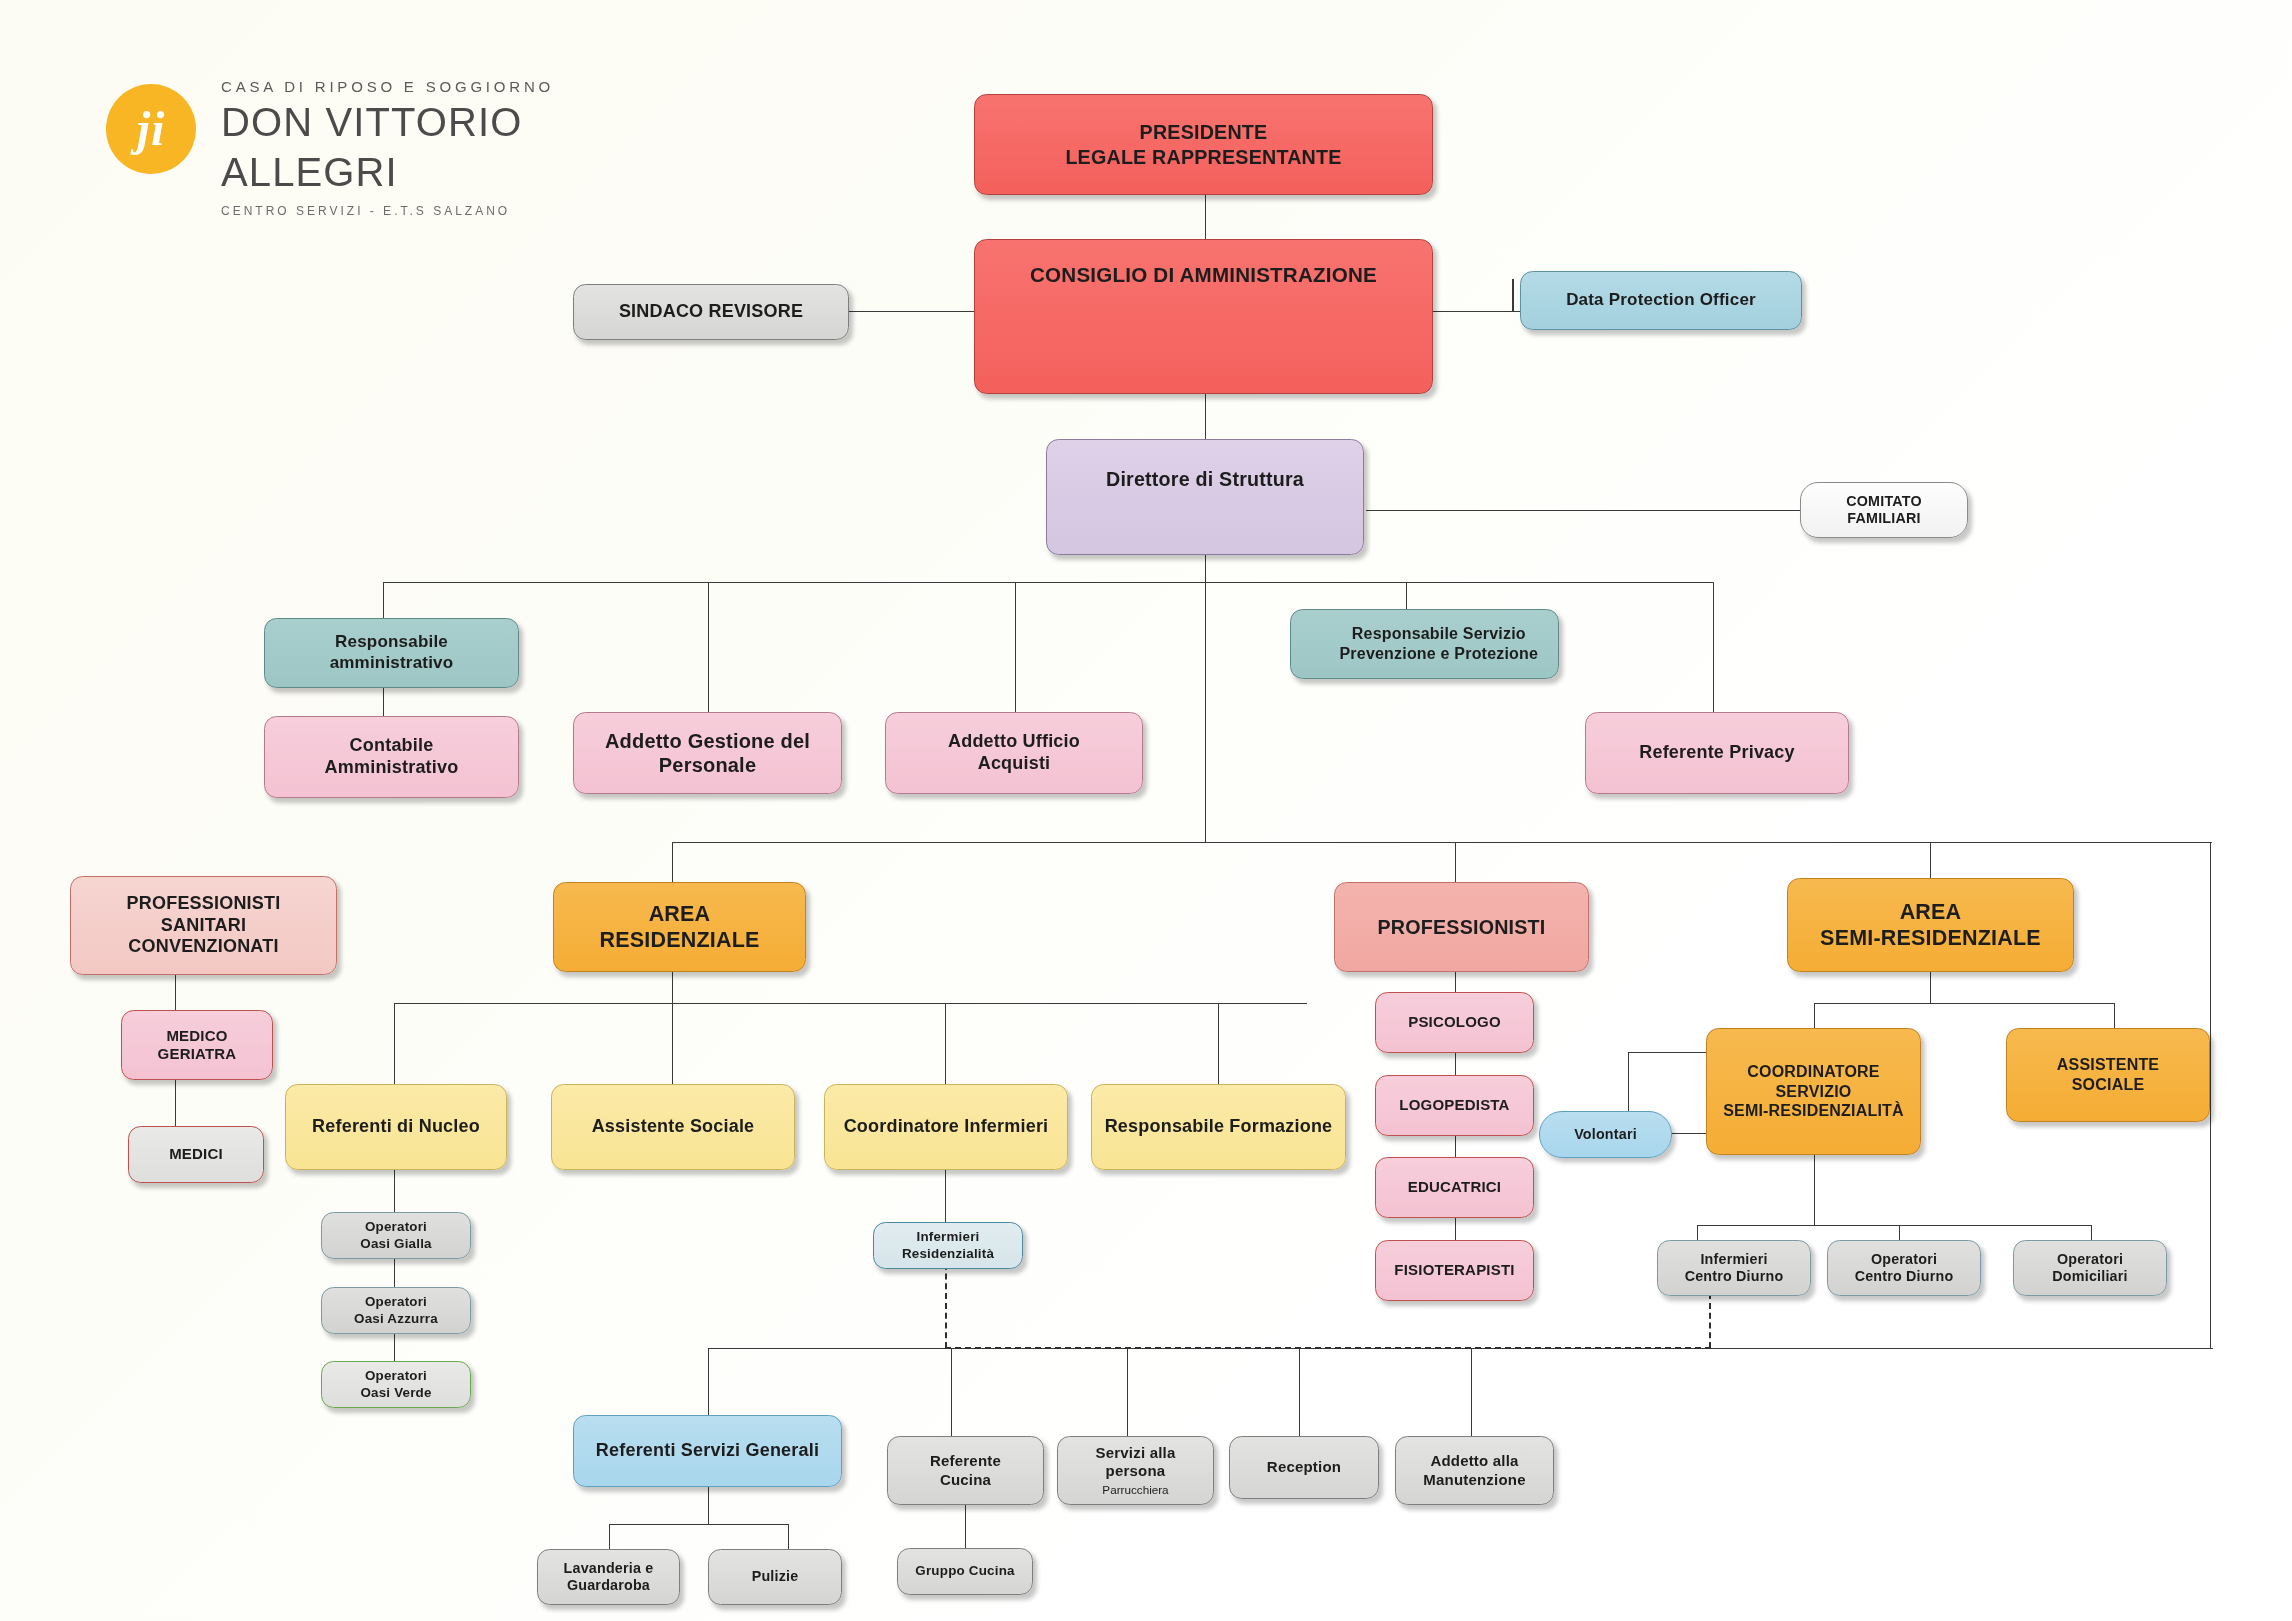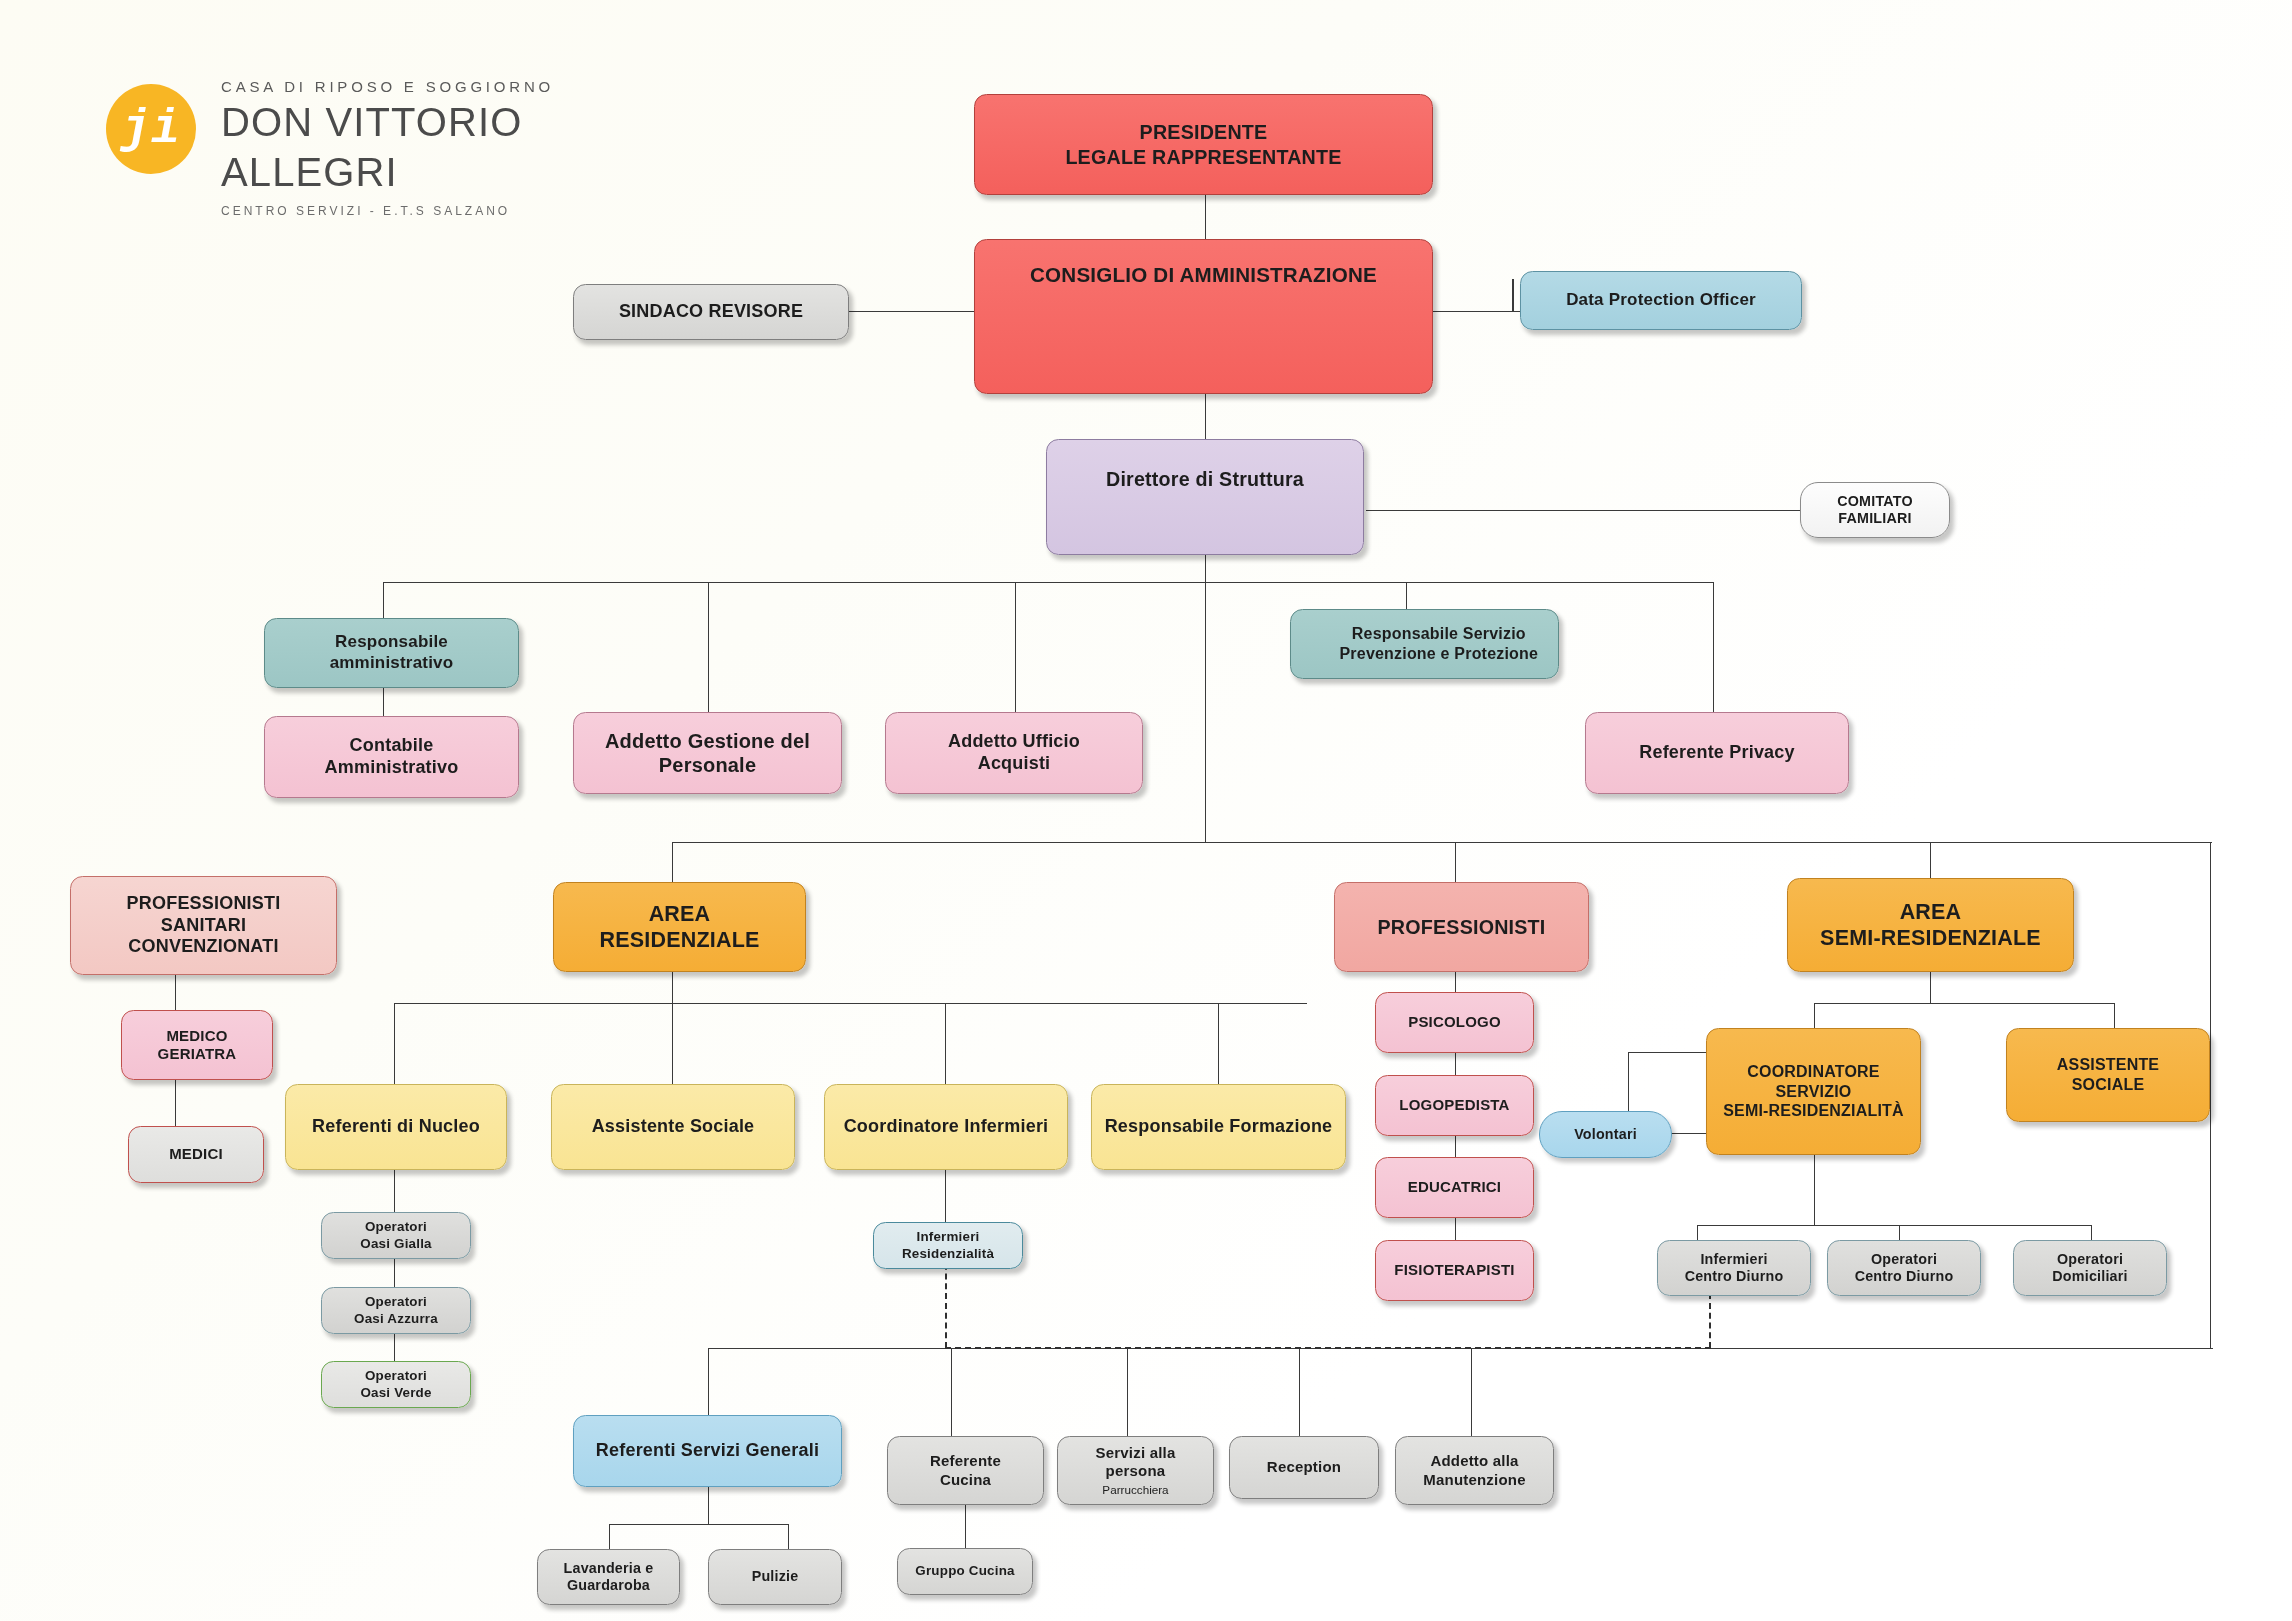--- a/index.html
+++ b/index.html
@@ -30,21 +30,21 @@
     position: absolute;
     left: 0; top: 10.7px;
     width: 90px; height: 90px;
     border-radius: 50%;
     background: #f8b624;
   }
   #logo-mark .glyph {
     position: absolute;
     left: 0; top: 0; right: 0; bottom: 0;
     color: #ffffff;
-    font-family: Liberation Mono, monospace;
+    font-family: Liberation Serif, serif;
     font-size: 48px;
     font-style: italic;
     font-weight: bold;
     display: flex;
     align-items: center;
     justify-content: center;
     letter-spacing: 0.9px;
   }
   #logo-text { position: absolute; left: 115px; top: 0; }
   .logo-top {
@@ -248,21 +248,21 @@
   </div>
 
   <div class="node c-purple" style="left:1046px; top:439px; width:318px; height:116px; font-size:19.7px; align-items:flex-start; padding-top:27px;">
     <div class="inner">Direttore di Struttura</div>
   </div>
 
   <div class="node c-blue" style="left:1520px; top:271px; width:282px; height:59px; font-size:17px;">
     <div class="inner">Data Protection Officer</div>
   </div>
 
-  <div class="node c-white" style="left:1800px; top:482px; width:150px; height:56px; font-size:14.3px; border-radius:18px;">
+  <div class="node c-white" style="left:1800px; top:482px; width:168px; height:56px; font-size:14.3px; border-radius:18px;">
     <div class="inner">
       <div>COMITATO</div>
       <div>FAMILIARI</div>
     </div>
   </div>
 
   <div class="node c-teal" style="left:264px; top:618px; width:255px; height:70px; font-size:17px;">
     <div class="inner">
       <div>Responsabile</div>
       <div>amministrativo</div>

